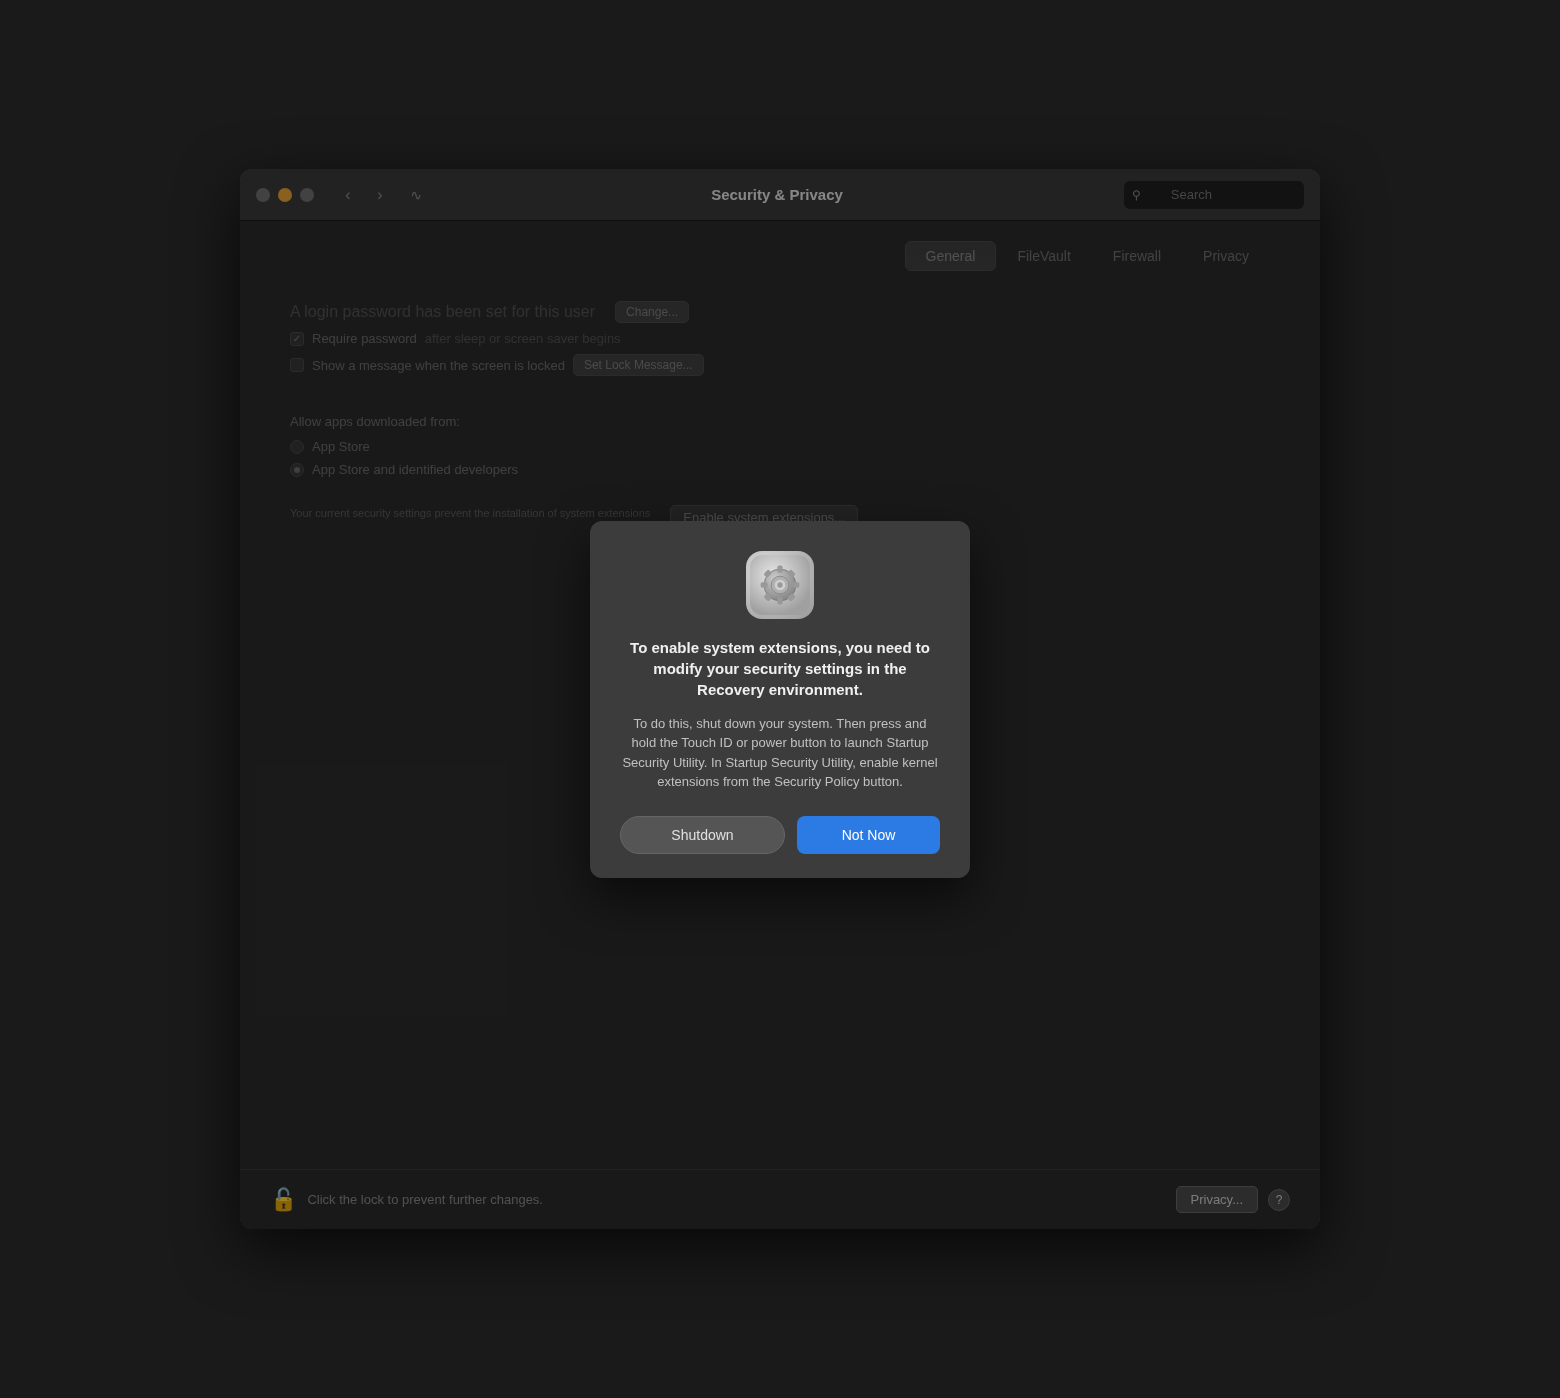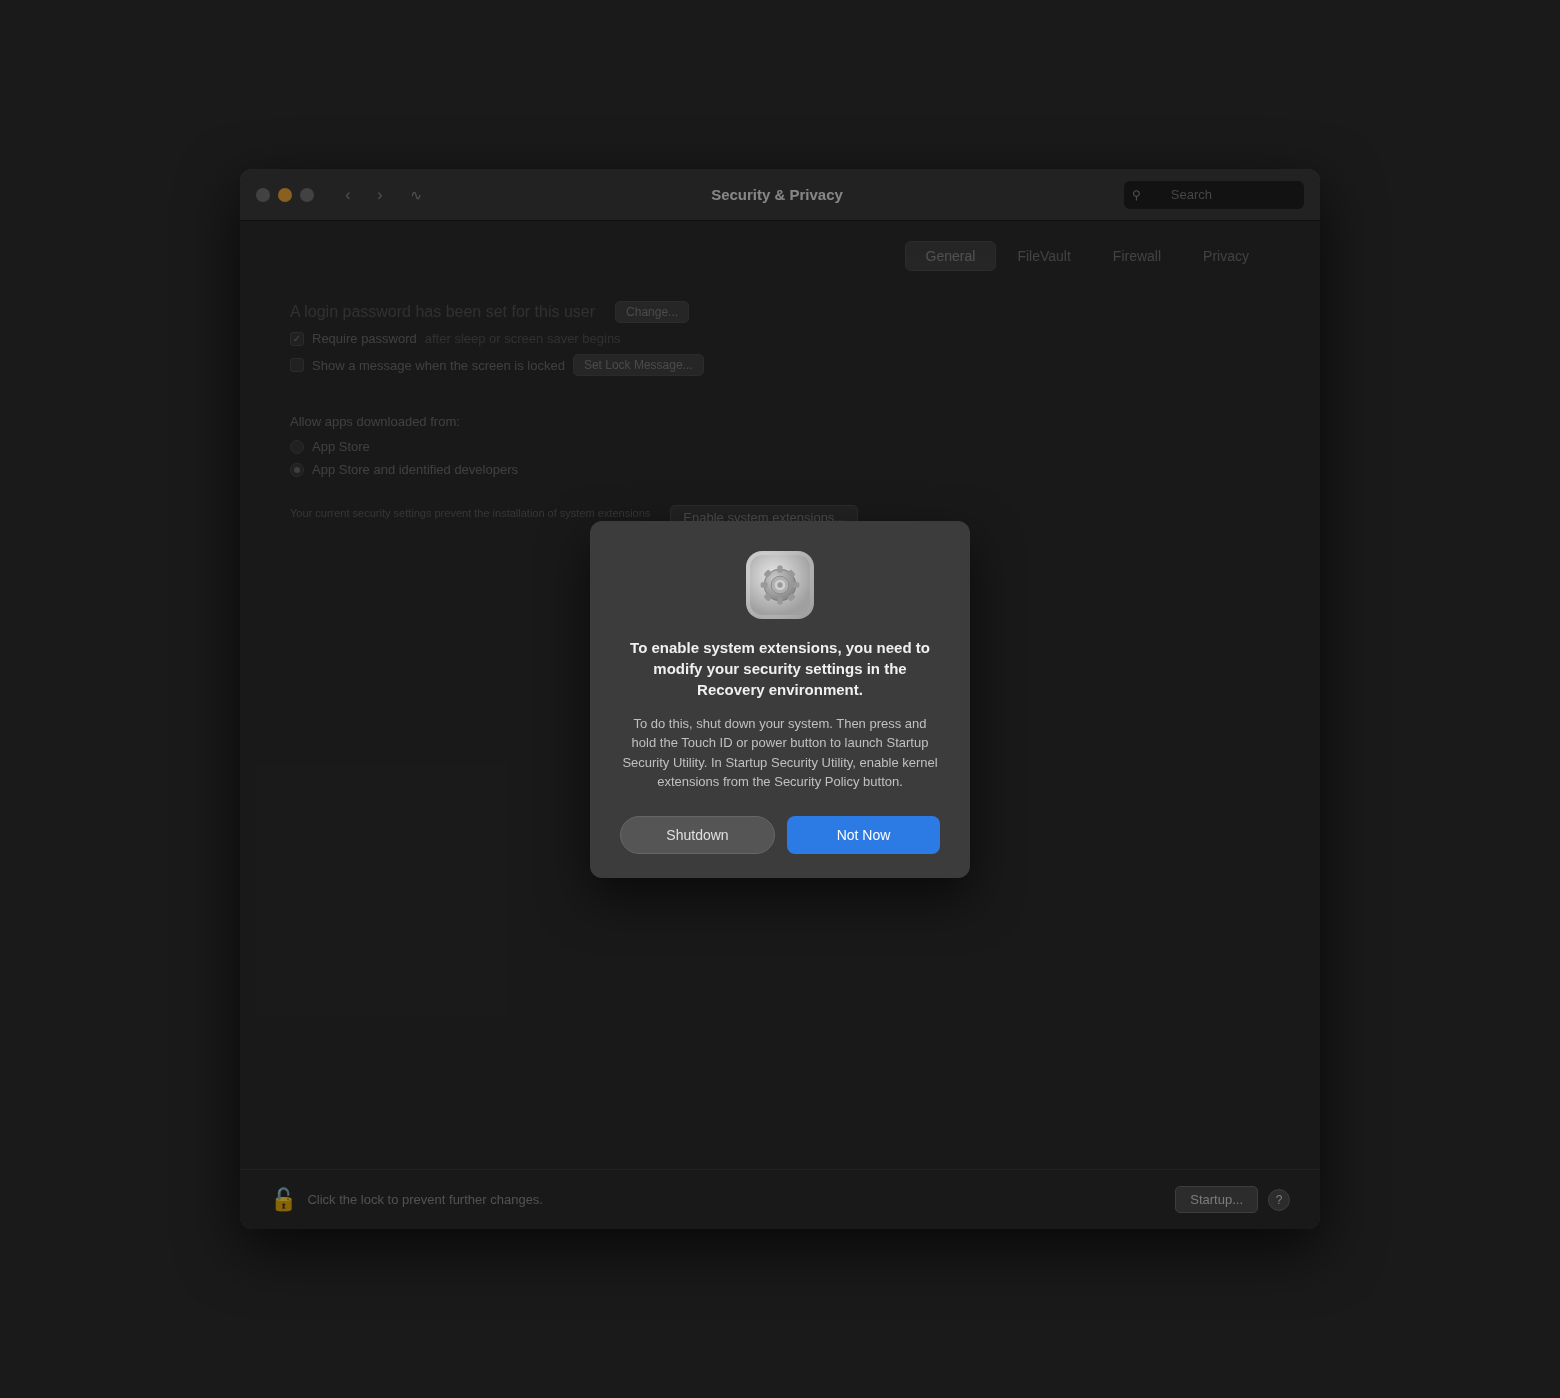--- a/index.html
+++ b/index.html
@@ -344,21 +344,20 @@
       border: 1px solid #666;
       border-radius: 19px;
       color: #e0e0e0;
       font-size: 14px;
       font-weight: 500;
       cursor: pointer;
     }
 
     .modal-btn-notnow {
       flex: 1;
-      padding: 10px;
       background: #2c7be5;
       border: none;
       border-radius: 8px;
       color: #fff;
       font-size: 14px;
       font-weight: 500;
       cursor: pointer;
     }
 
     
@@ -443,21 +442,21 @@
       <button class="enable-btn">Enable system extensions...</button>
     </div>
   </div>
 
   <div class="bottom-bar">
     <div class="lock-area">
       <span class="lock-icon-svg">🔓</span>
       <span>Click the lock to prevent further changes.</span>
     </div>
     <div class="bottom-right">
-      <button class="advanced-btn">Startup...</button>
+      <button class="advanced-btn">Privacy...</button>
       <div class="help-btn">?</div>
     </div>
   </div>
 
   <div class="modal-overlay">
     <div class="modal">
 
       <div class="modal-icon">
         <svg class="gear-svg" viewBox="0 0 68 68" xmlns="http://www.w3.org/2000/svg">
           <defs>

